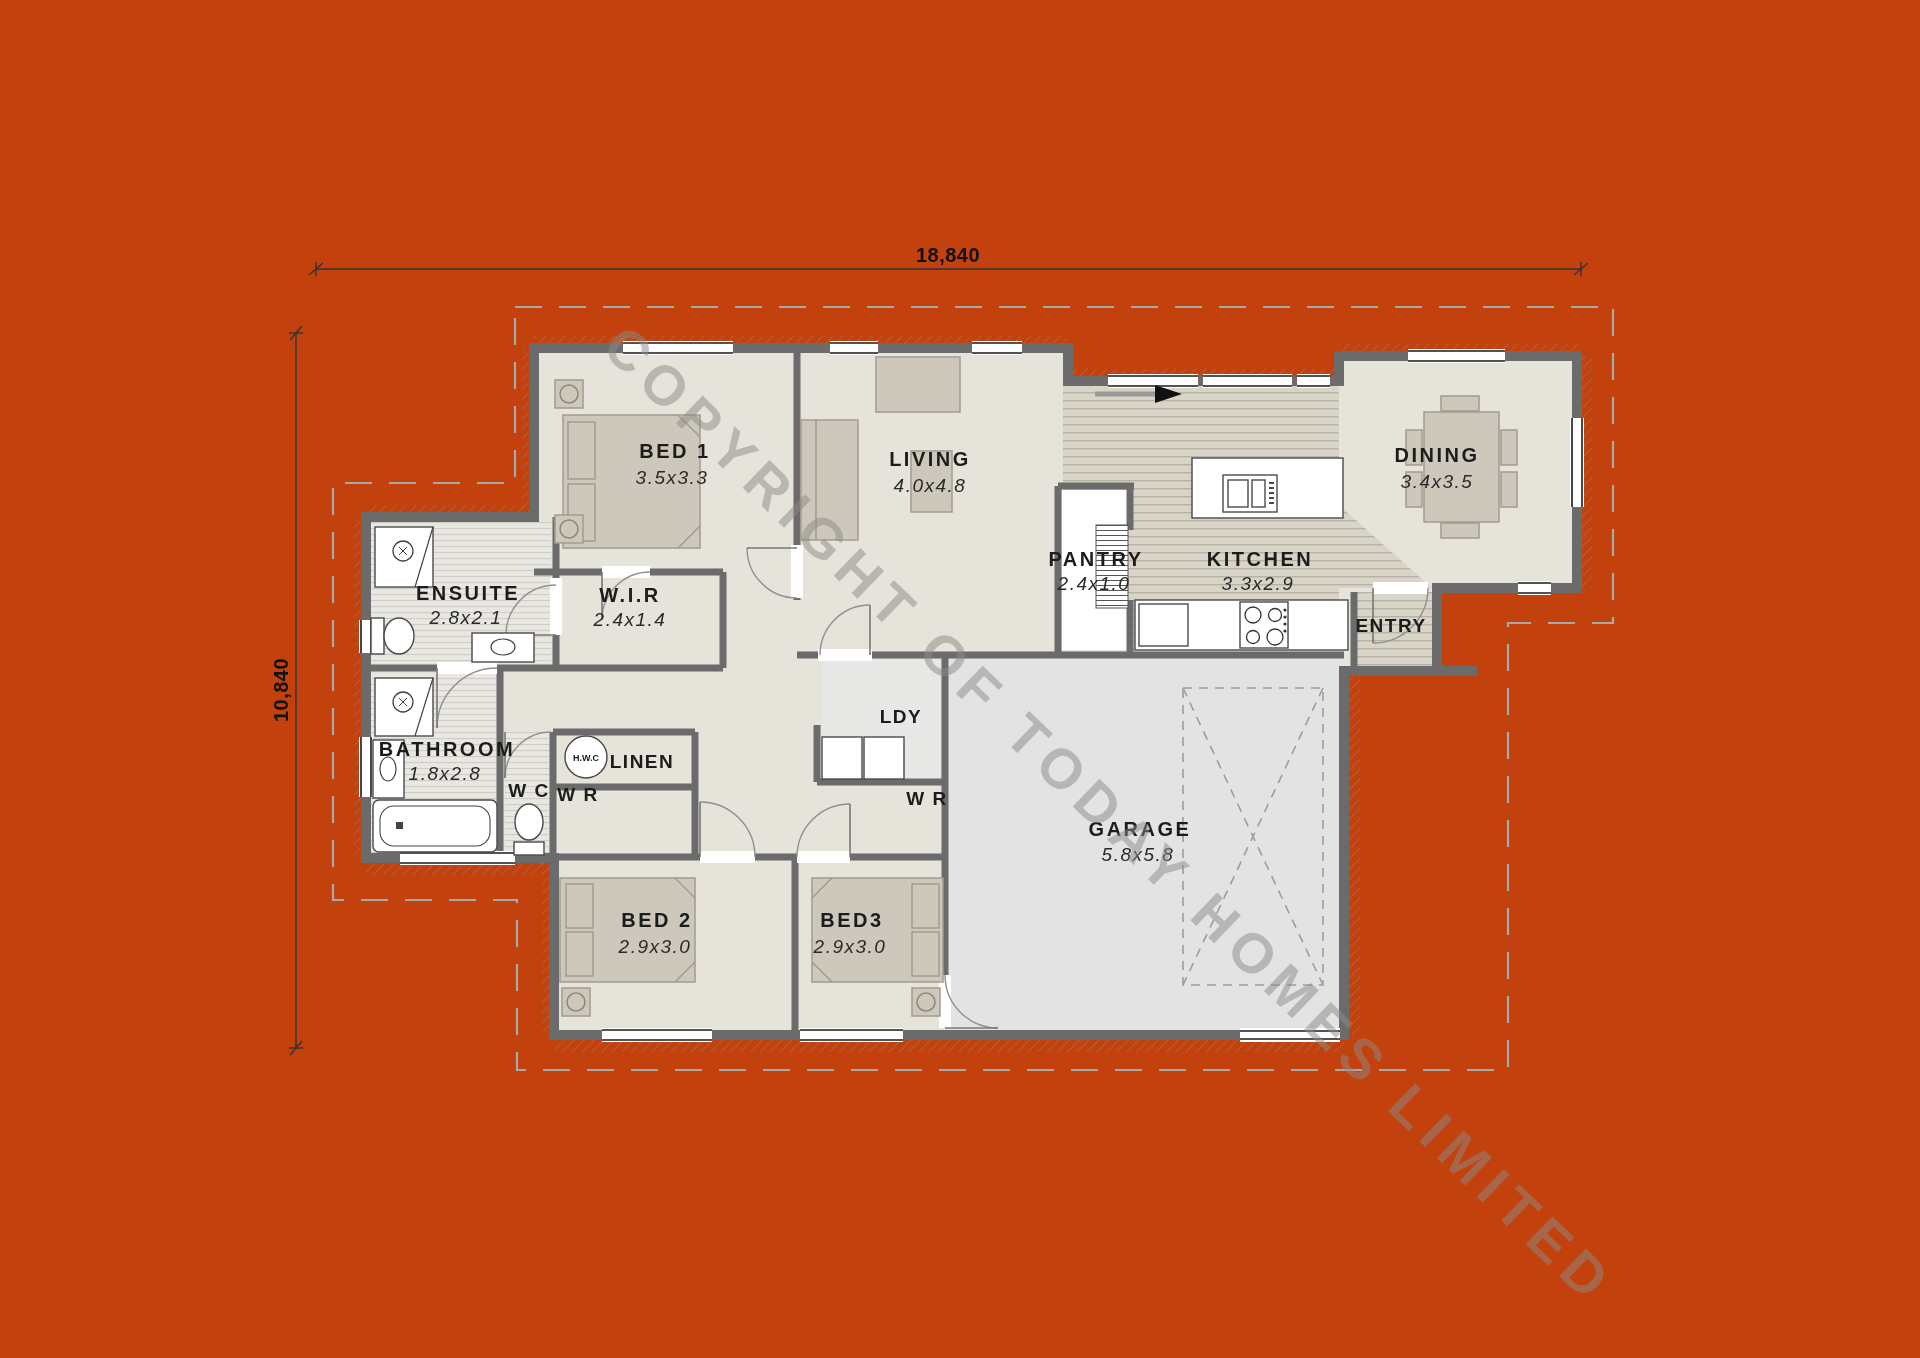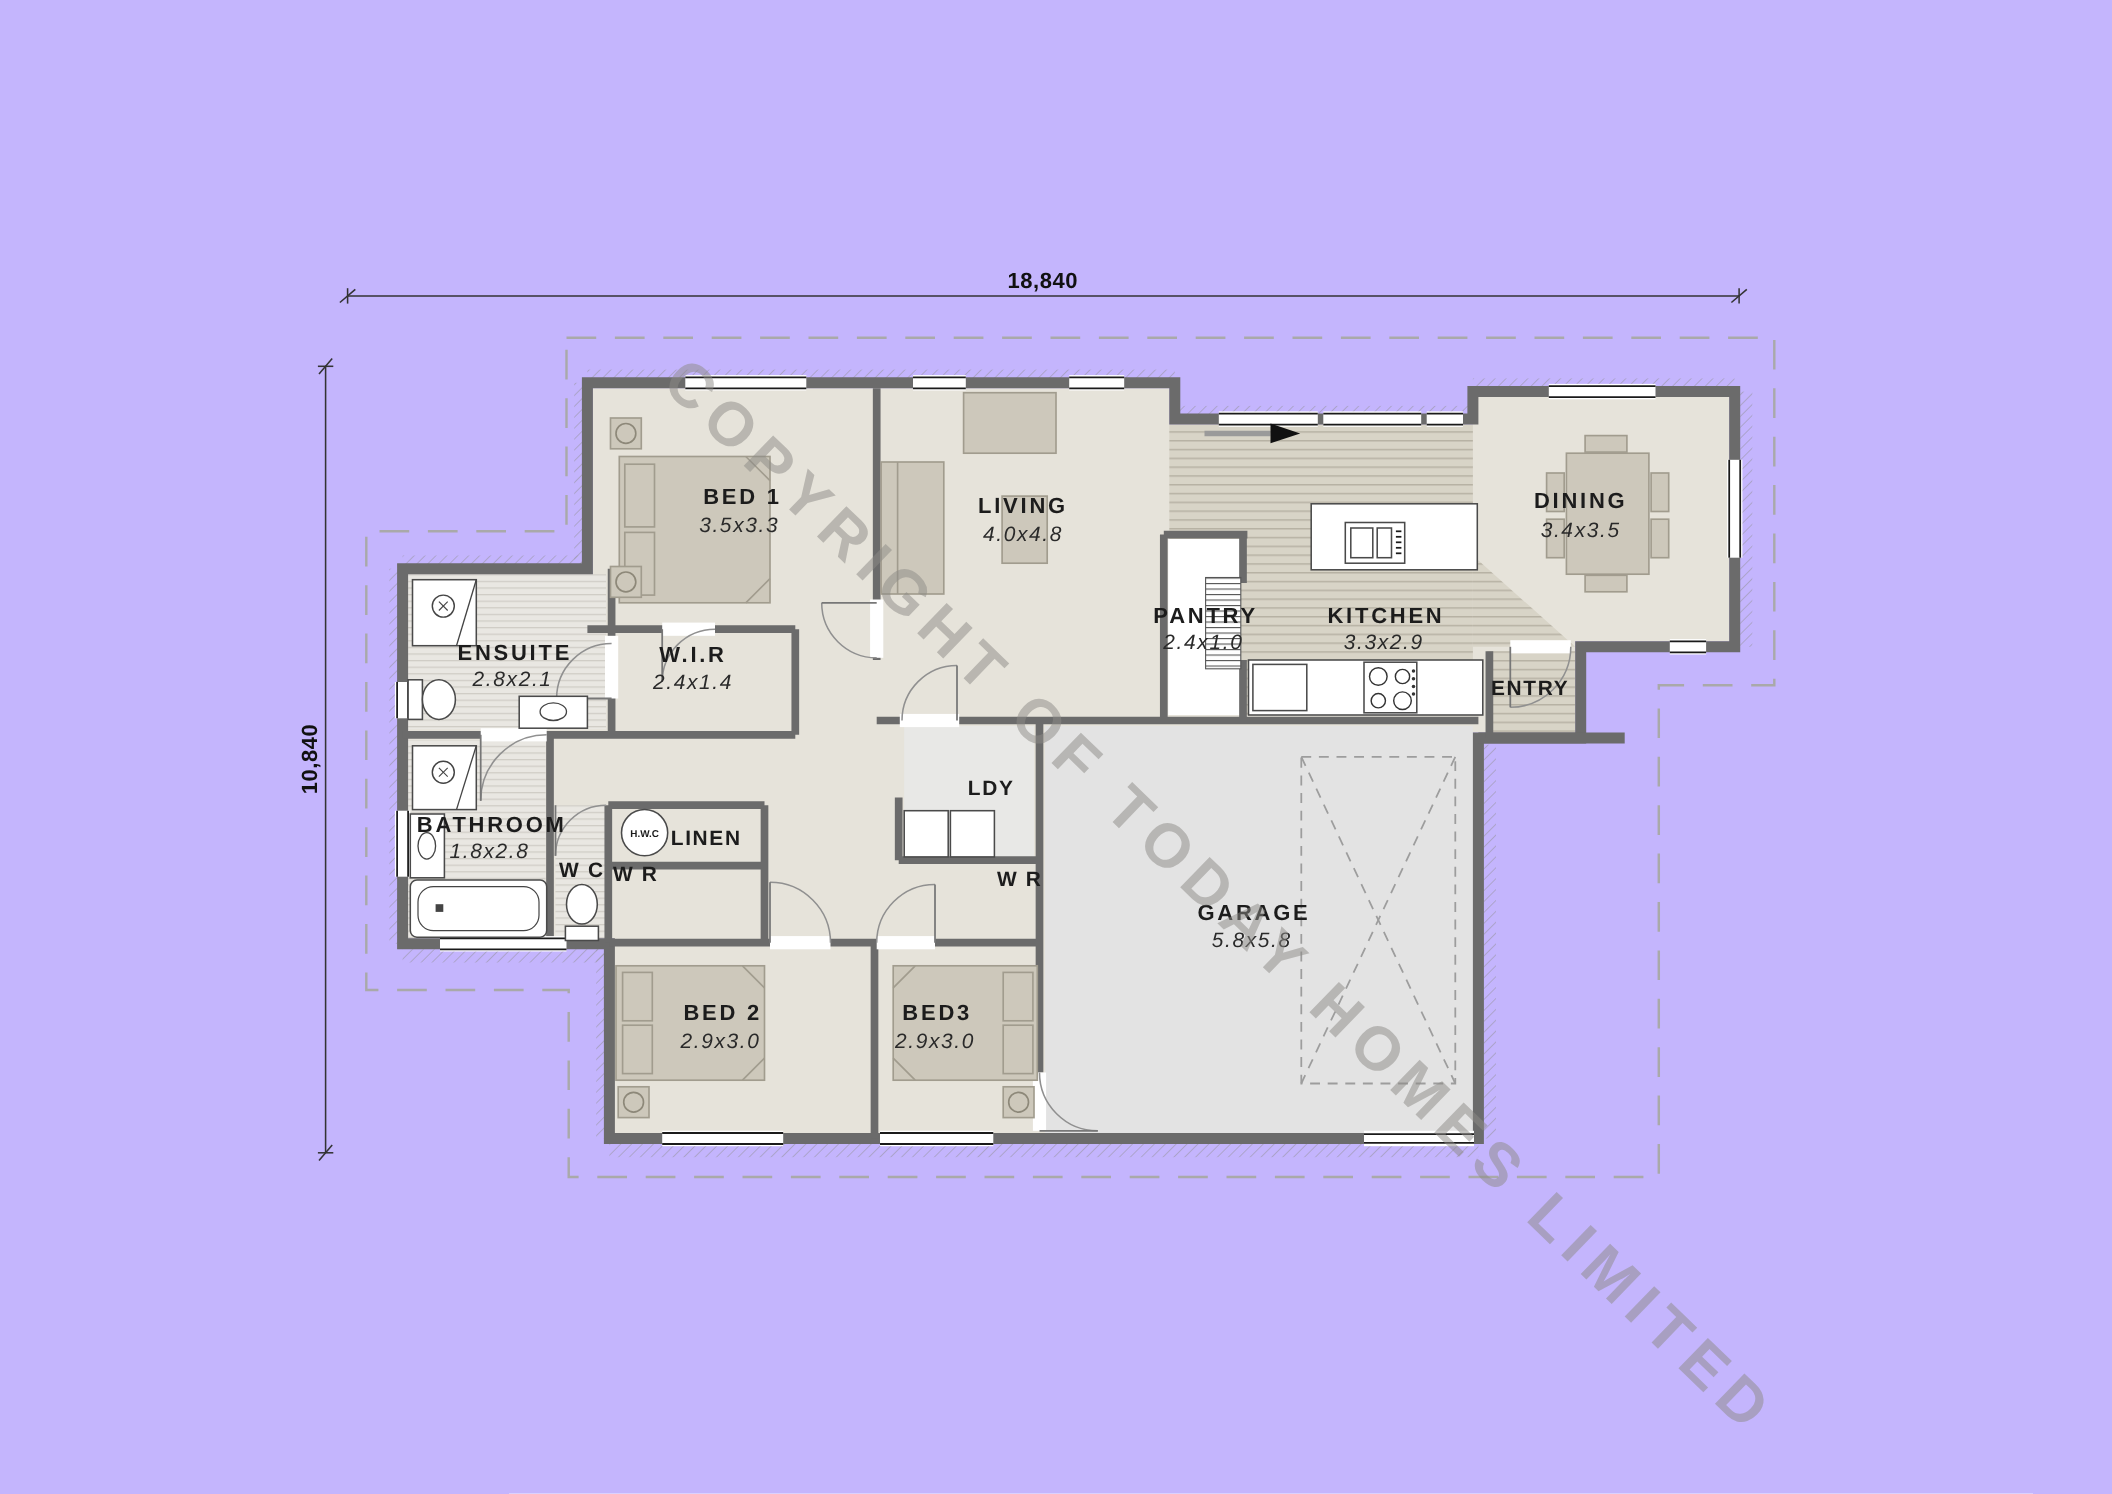--- a/index.html
+++ b/index.html
@@ -1,16 +1,16 @@
 <!DOCTYPE html>
 <html><head>
 <meta charset="utf-8">
 <style>
   html,body{margin:0;padding:0;background:#ffffff;}
-  .page{position:relative;width:1920px;height:1358px;background:#c4b5fd;overflow:hidden;}
+  .page{position:relative;width:1920px;height:1358px;background:#c2410c;overflow:hidden;}
   svg{display:block;}
   text{font-family:"Liberation Sans", sans-serif;}
   .room-name{font-size:20px;font-weight:bold;letter-spacing:2.5px;fill:#1c1c1c;}
   .room-dims{font-size:19px;font-style:italic;letter-spacing:1.5px;fill:#2a2a2a;}
   .small-name{font-size:19px;font-weight:bold;letter-spacing:1.5px;fill:#1c1c1c;}
   .tiny-name{font-size:9px;font-weight:bold;fill:#1c1c1c;letter-spacing:0px;}
   .dim-label{font-size:20px;font-weight:bold;fill:#111;letter-spacing:0.5px;}
   .watermark{font-size:56px;font-weight:bold;letter-spacing:9px;fill:#8d8b87;opacity:0.5;}
   .wall{stroke:#6b6b6b;stroke-width:10;fill:none;}
   .thinwall{stroke:#6b6b6b;stroke-width:7;fill:none;}

